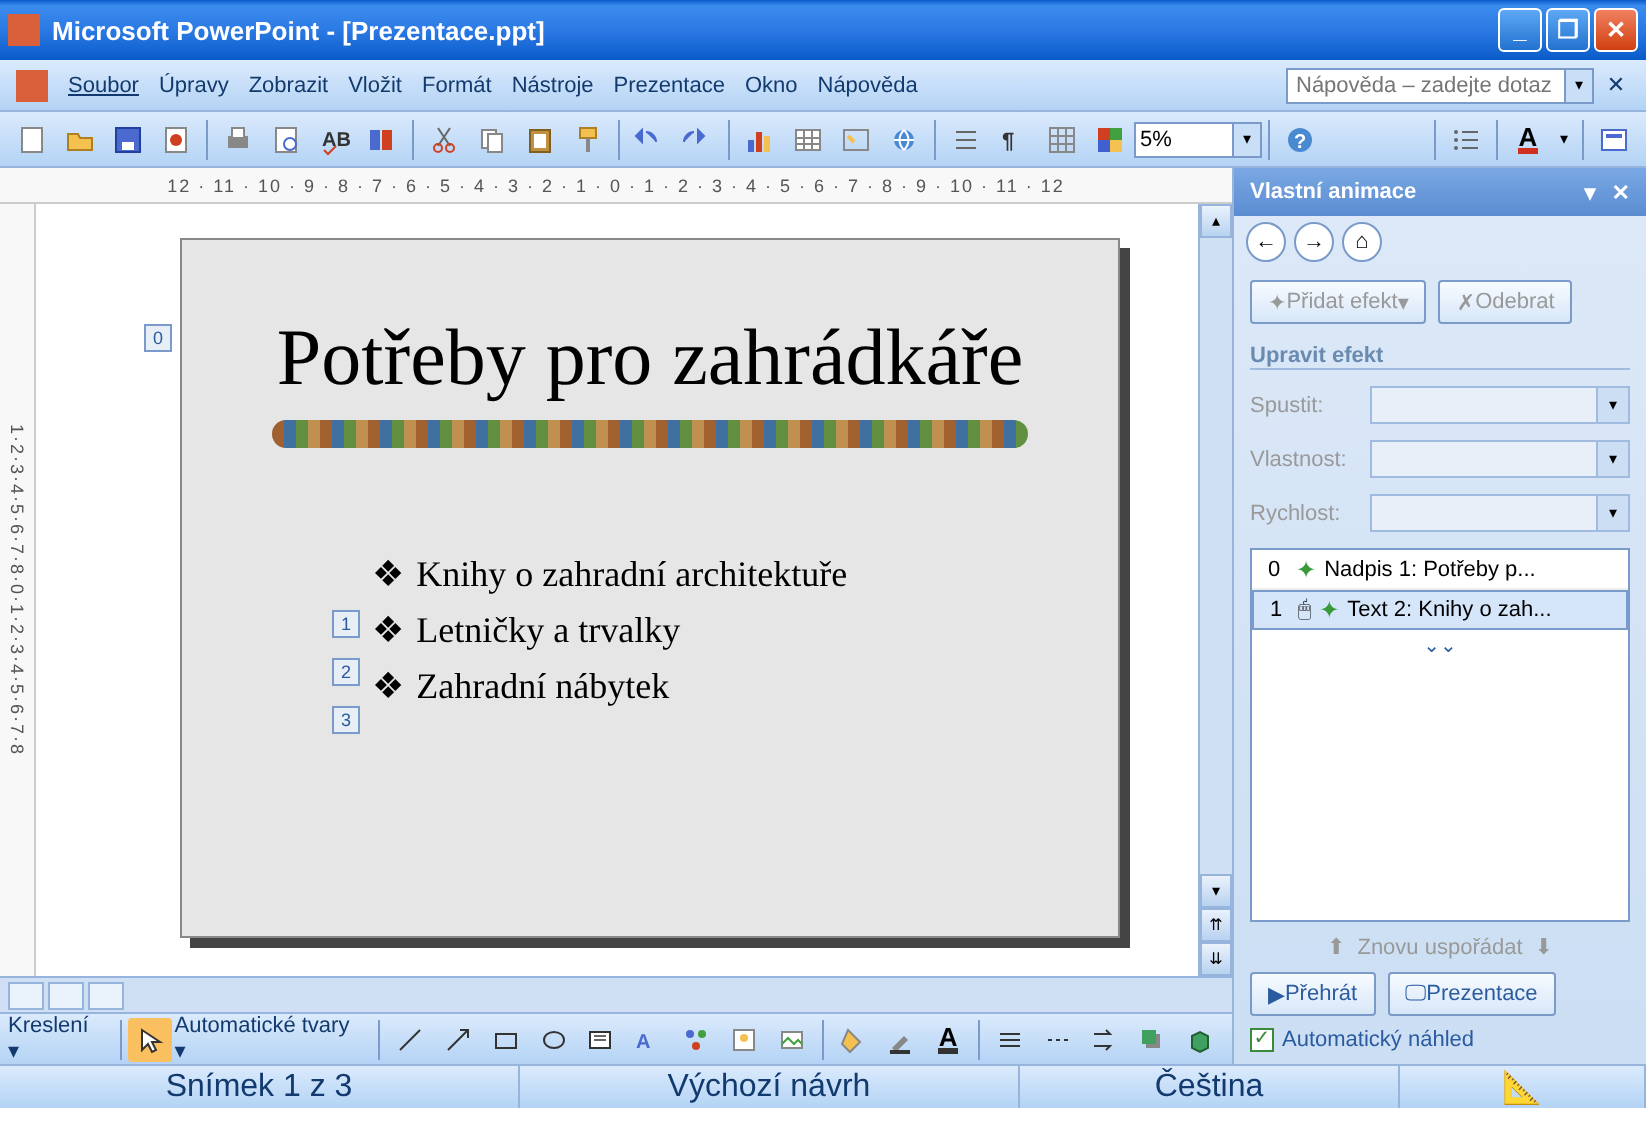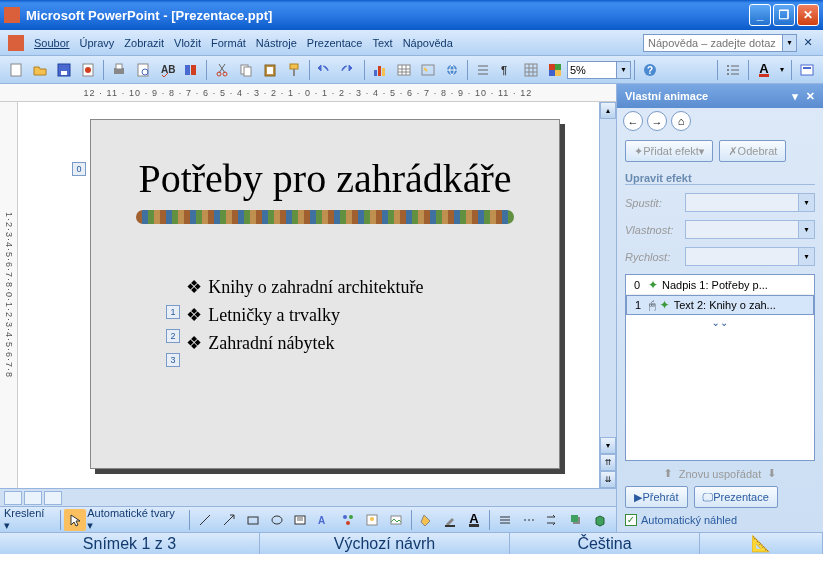--- a/index.html
+++ b/index.html
@@ -47,21 +47,21 @@
   .pane-hdr { height: 24px; background: linear-gradient(#7aa8e4,#5a8cd0); color: #fff; font-weight: bold; display: flex; align-items: center; padding: 0 8px; font-size: 11px; }
   .pane-hdr .sp { flex: 1; }
   .pane-nav { height: 26px; display: flex; align-items: center; padding: 0 6px; gap: 4px; }
   .pane-nav .nb { width: 20px; height: 20px; border: 1px solid #7a9ac9; border-radius: 10px; background: #fff; text-align: center; line-height: 18px; font-size: 11px; }
   .pane-body { padding: 6px 8px; flex: 1; display: flex; flex-direction: column; }
   .pane-row { display: flex; align-items: center; margin-bottom: 6px; gap: 6px; }
   .btn { height: 22px; border: 1px solid #7a9ac9; background: linear-gradient(#f7fbff,#d7e7f8); padding: 0 8px; display: flex; align-items: center; font-size: 11px; color: #2a5ba0; border-radius: 2px; }
   .btn.disabled { color: #999; }
   .section-lbl { color: #6a8bb0; font-weight: bold; margin: 4px 0; font-size: 11px; border-bottom: 1px solid #a0bbe0; }
   .prop-row { display: flex; align-items: center; margin: 4px 0; }
-  .prop-row .pl { width: 60px; color: #999; font-style: italic; }
+  .prop-row .pl { width: 60px; color: #999; }
   .prop-row .pdd { flex: 1; height: 19px; border: 1px solid #a0bbe0; background: #e8eff8; }
   .prop-row .pda { width: 16px; height: 19px; border: 1px solid #a0bbe0; border-left: none; background: #cbdef3; text-align: center; font-size: 8px; line-height: 17px; }
   .animlist { flex: 1; background: #fff; border: 1px solid #7a9ac9; margin-top: 4px; }
   .animlist .item { display: flex; align-items: center; height: 20px; padding: 0 4px; gap: 4px; font-size: 11px; border-bottom: 1px solid #eee; }
   .animlist .item.sel { background: #d6e6fa; border: 1px solid #7a9ac9; }
   .animlist .item .num { width: 14px; text-align: center; }
   .animlist .item .star { color: #3a9a3a; font-size: 12px; }
   .animlist .expand { text-align: center; color: #2a5ba0; font-size: 10px; padding: 2px; }
   .reorder { display: flex; align-items: center; justify-content: center; gap: 6px; margin: 6px 0; color: #999; }
   .pane-bot { display: flex; gap: 6px; margin-bottom: 6px; }
@@ -86,21 +86,21 @@
 
 <div class="menubar">
   <div class="micon"></div>
   <div class="menu"><span class="u">Soubor</span></div>
   <div class="menu"><span>Úpravy</span></div>
   <div class="menu"><span>Zobrazit</span></div>
   <div class="menu"><span>Vložit</span></div>
   <div class="menu"><span>Formát</span></div>
   <div class="menu"><span>Nástroje</span></div>
   <div class="menu"><span>Prezentace</span></div>
-  <div class="menu"><span>Text</span></div>
+  <div class="menu"><span>Okno</span></div>
   <div class="menu"><span>Nápověda</span></div>
   <div class="helpbox">
     <input placeholder="Nápověda – zadejte dotaz" style="">
     <div class="dd">▾</div>
     <div class="x">✕</div>
   </div>
 </div>
 
 <div class="toolbar">
   <div class="tbtn">

